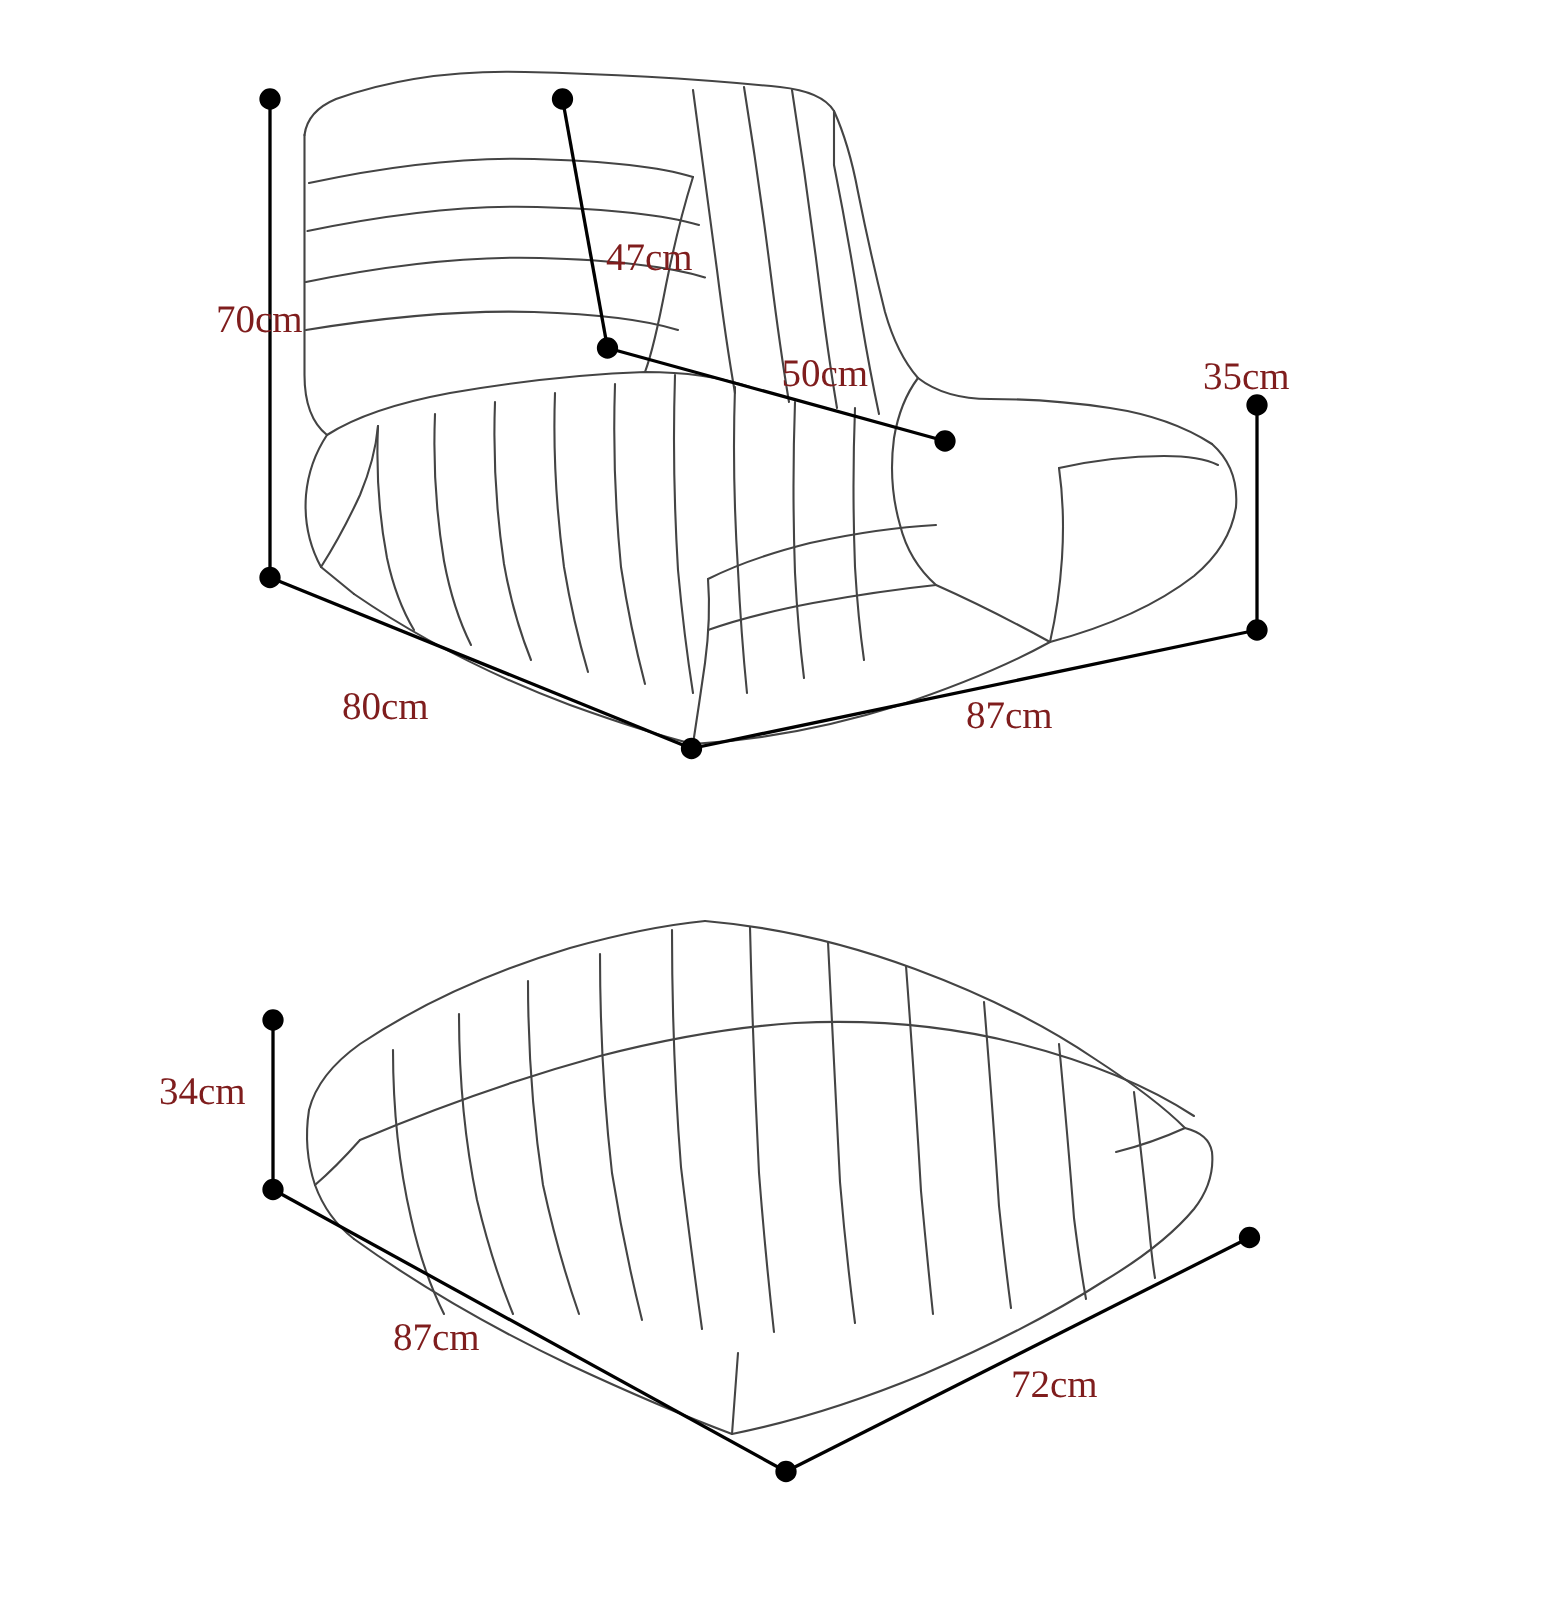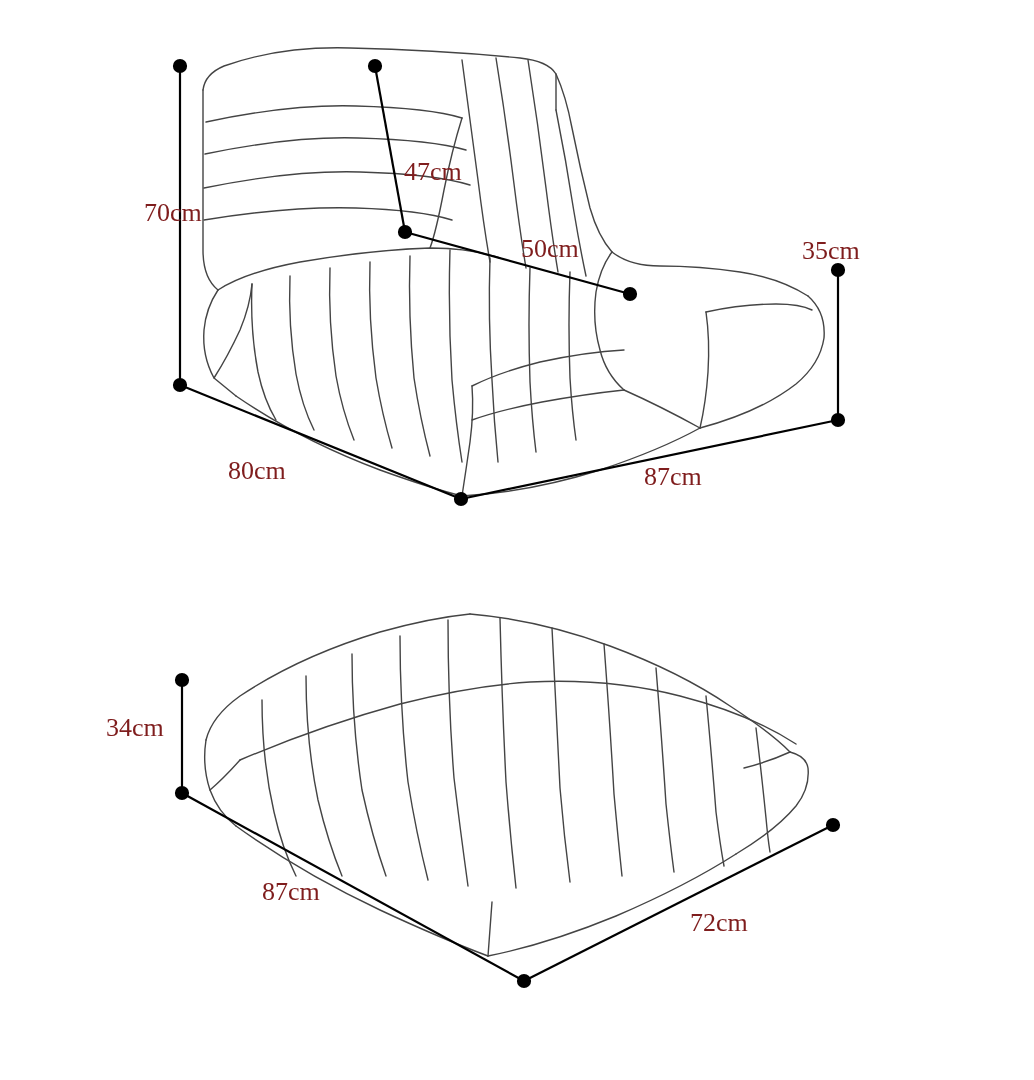--- a/index.html
+++ b/index.html
@@ -162,15 +162,15 @@
 
   <div class="dim-label" style="left:132px; top:198px;margin-left:12px;">70cm</div>
   <div class="dim-label" style="left:404px; top:157px;">47cm</div>
   <div class="dim-label" style="left:521px; top:234px;text-align:center;">50cm</div>
   <div class="dim-label" style="left:802px; top:236px;">35cm</div>
   <div class="dim-label" style="left:228px; top:456px;">80cm</div>
   <div class="dim-label" style="left:644px; top:462px;">87cm</div>
 
   <div class="dim-label" style="left:106px; top:713px;">34cm</div>
   <div class="dim-label" style="left:262px; top:877px;">87cm</div>
-  <div class="dim-label" style="left:690px; top:908px;">72cm</div>
+  <div class="dim-label" style="left:674px; top:908px;">72cm</div>
 
 </div>
 
 </body></html>

